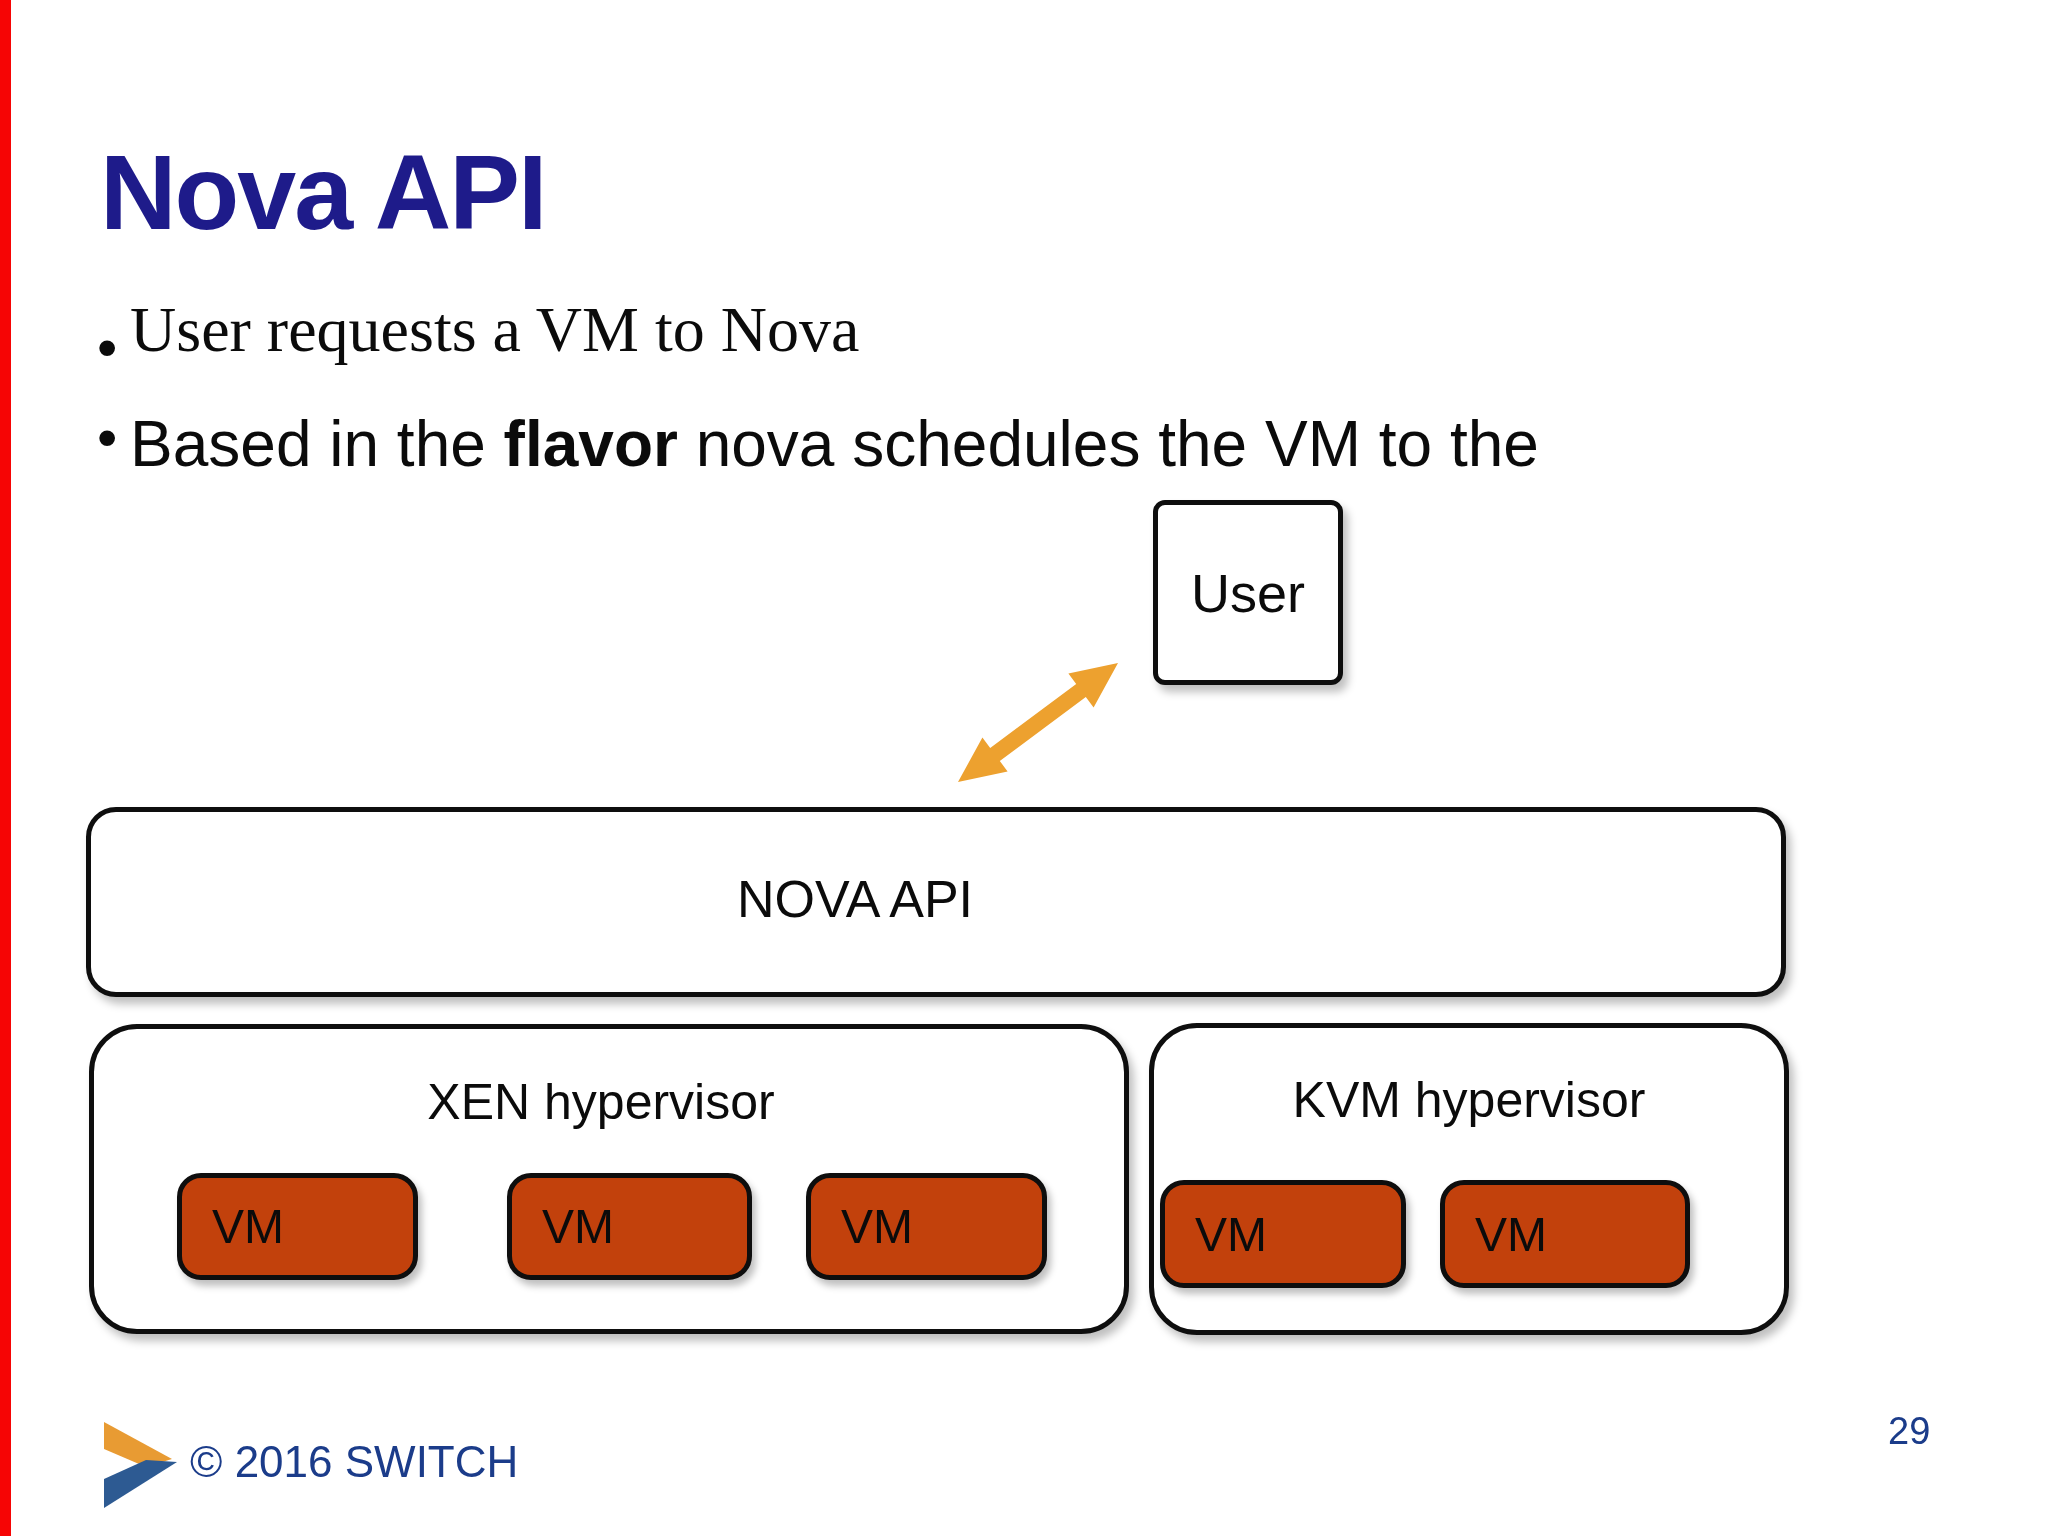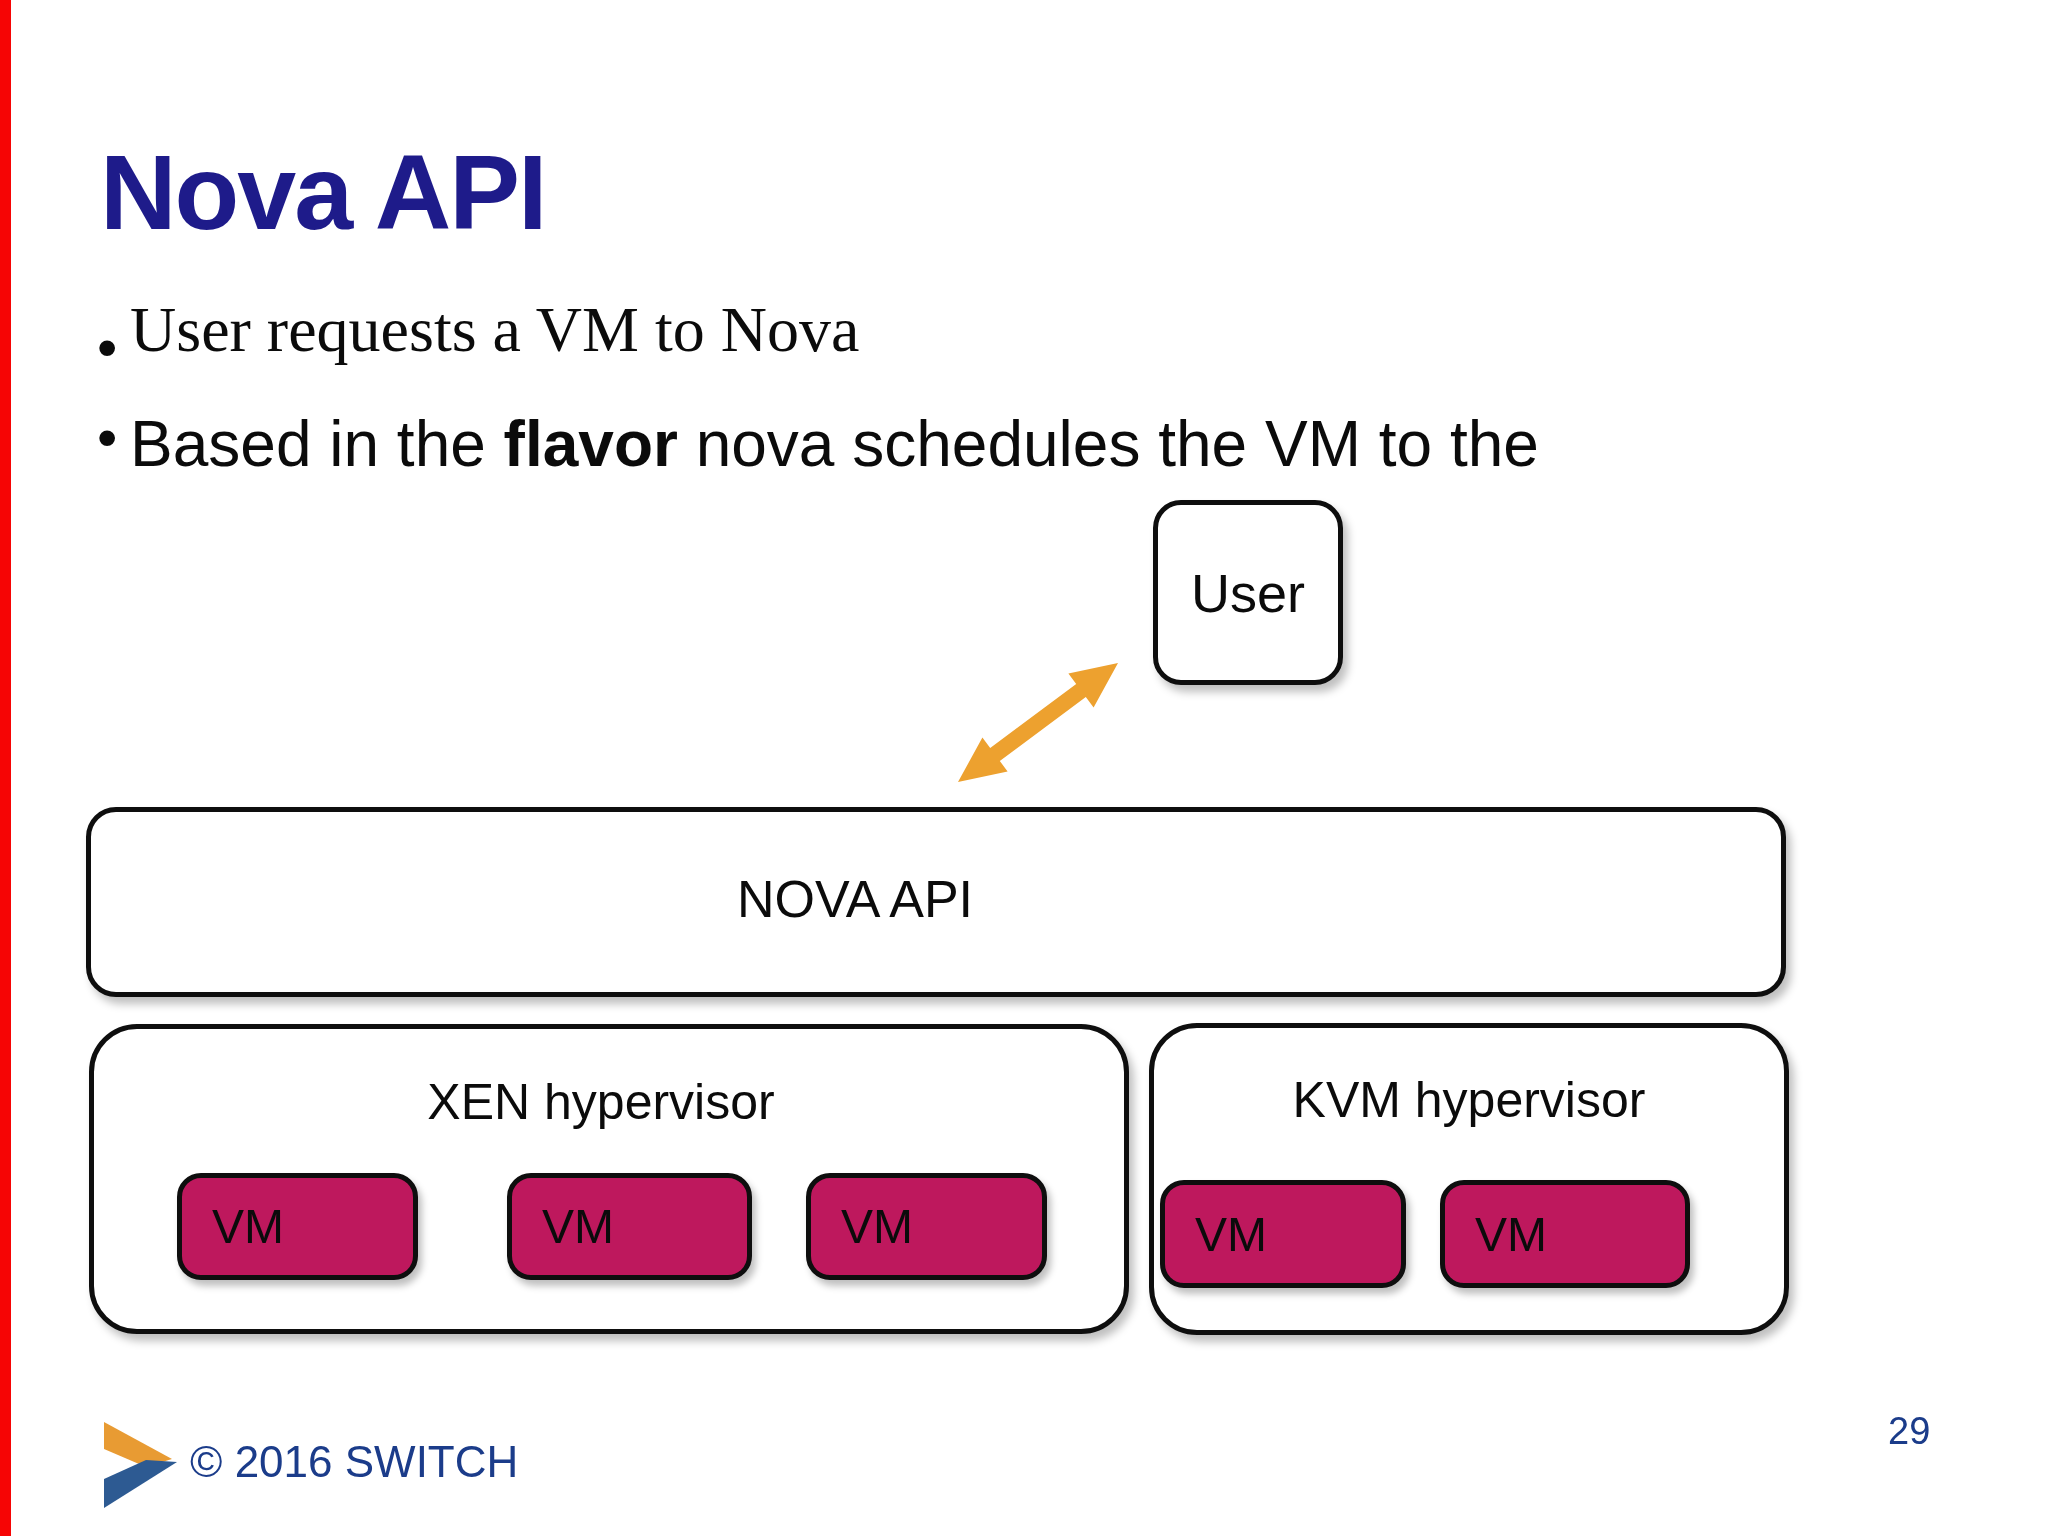--- a/index.html
+++ b/index.html
@@ -27,37 +27,37 @@
   }
   .b1{left:130px;top:287px;font-family:Liberation Serif, serif;}
   .b2{left:130px;top:377px;margin-top:24px;}
 
   
   .dbox{
     background:#ffffff;border:5px solid #0e0e0e;
     box-shadow:5px 7px 8px rgba(0,0,0,0.25);
     box-sizing:border-box;
   }
-  .user-box{left:1153px;top:500px;width:190px;height:185px;border-radius:28px;
+  .user-box{left:1153px;top:500px;width:190px;height:185px;border-radius:12px;
     display:flex;align-items:center;justify-content:center;}
   .user-label{font-size:54px;color:#0b0b0b;}
 
   .nova-box{left:86px;top:807px;width:1700px;height:190px;border-radius:30px;}
   .nova-label{left:855px;top:873px;transform:translateX(-50%);
     font-size:52px;line-height:52px;color:#0b0b0b;white-space:nowrap;}
 
   .xen-box{left:89px;top:1024px;width:1040px;height:310px;border-radius:48px;}
   .kvm-box{left:1149px;top:1023px;width:640px;height:312px;border-radius:48px;}
   .hv-label{font-size:50px;line-height:50px;color:#0b0b0b;white-space:nowrap;
     transform:translateX(-50%);}
   .xen-label{left:601px;top:1077px;}
   .kvm-label{left:1469px;top:1075px;}
 
   .vm-box{
-    background:#be185d;border:5px solid #0e0e0e;border-radius:24px;
+    background:#c2410c;border:5px solid #0e0e0e;border-radius:24px;
     box-shadow:4px 6px 7px rgba(0,0,0,0.25);box-sizing:border-box;
     display:flex;align-items:center;font-size:48px;color:#0b0b0b;
     padding-left:30px;
   }
   .xvm{top:1173px;width:241px;height:107px;}
   .xvm1{left:177px;} .xvm2{left:507px;width:245px;} .xvm3{left:806px;}
   .kvm-vm{top:1180px;width:246px;height:108px;}
   .kvm1{left:1160px;} .kvm2{left:1440px;width:250px;}
 
   

